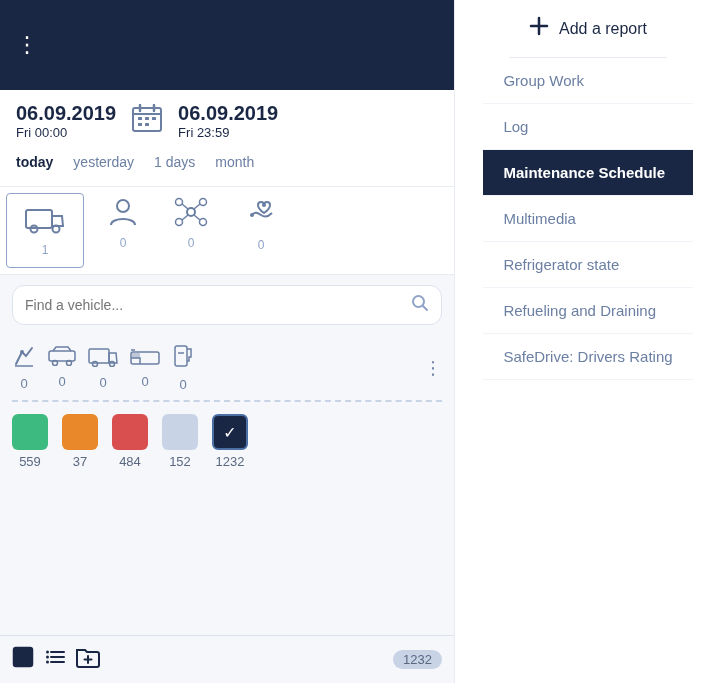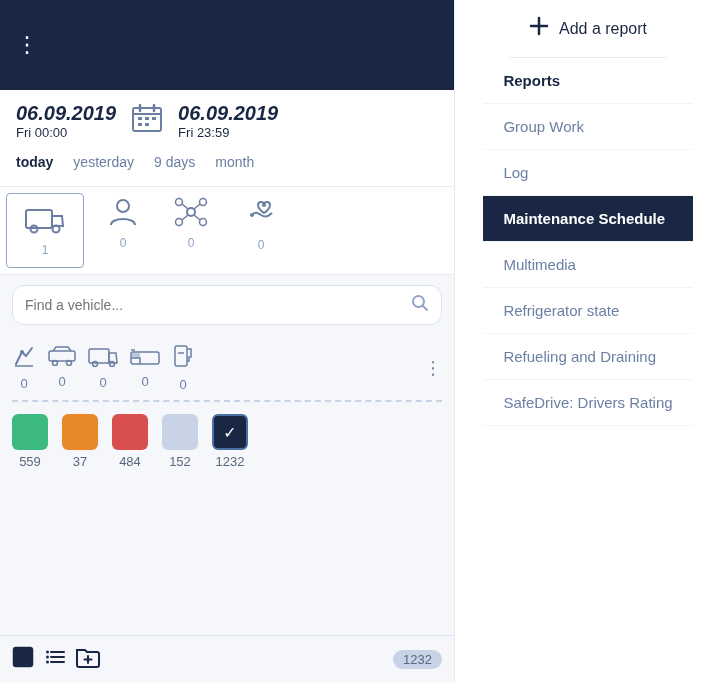--- a/index.html
+++ b/index.html
@@ -50,21 +50,20 @@
       margin-bottom: 8px;
     }
     .date-block {
       display: flex;
       flex-direction: column;
     }
     .date-value {
       font-size: 20px;
       font-weight: 700;
       color: #1a2744;
-      font-style: italic;
     }
     .date-sub {
       font-size: 13px;
       color: #1a2744;
     }
     .calendar-icon {
       font-size: 24px;
       color: #6b7fa3;
     }
     .period-row {
@@ -325,21 +324,21 @@
         </svg>
       </div>
       <div class="date-block">
         <span class="date-value">06.09.2019</span>
         <span class="date-sub">Fri 23:59</span>
       </div>
     </div>
     <div class="period-row">
       <span class="period-btn active">today</span>
       <span class="period-btn">yesterday</span>
-      <span class="period-btn">9 days</span>
+      <span class="period-btn">1 days</span>
       <span class="period-btn">month</span>
     </div>
   </div>
 
   <div class="vehicle-tabs">
     <div class="vehicle-tab active">
       <span class="tab-icon">
         <svg width="40" height="30" viewBox="0 0 40 30" fill="none">
           <rect x="1" y="6" width="26" height="18" rx="2" stroke="#6b7fa3" stroke-width="2" fill="none"></rect>
           <path d="M27 12 L37 12 L38 22 L27 22 Z" stroke="#6b7fa3" stroke-width="2" fill="none"></path>
@@ -514,21 +513,20 @@
     <span class="add-icon">
       <svg width="20" height="20" viewBox="0 0 20 20" fill="none">
         <line x1="10" y1="2" x2="10" y2="18" stroke="#1a2744" stroke-width="2.5" stroke-linecap="round"></line>
         <line x1="2" y1="10" x2="18" y2="10" stroke="#1a2744" stroke-width="2.5" stroke-linecap="round"></line>
       </svg>
     </span>
     <span class="add-label">Add a report</span>
   </div>
 
   <div class="menu-list">
-    <div class="menu-item highlighted">Reports</div>
     <div class="menu-item">Group Work</div>
     <div class="menu-item">Log</div>
     <div class="menu-item active">Maintenance Schedule</div>
     <div class="menu-item">Multimedia</div>
     <div class="menu-item">Refrigerator state</div>
     <div class="menu-item">Refueling and Draining</div>
     <div class="menu-item">SafeDrive: Drivers Rating</div>
   </div>
 </div>
 

